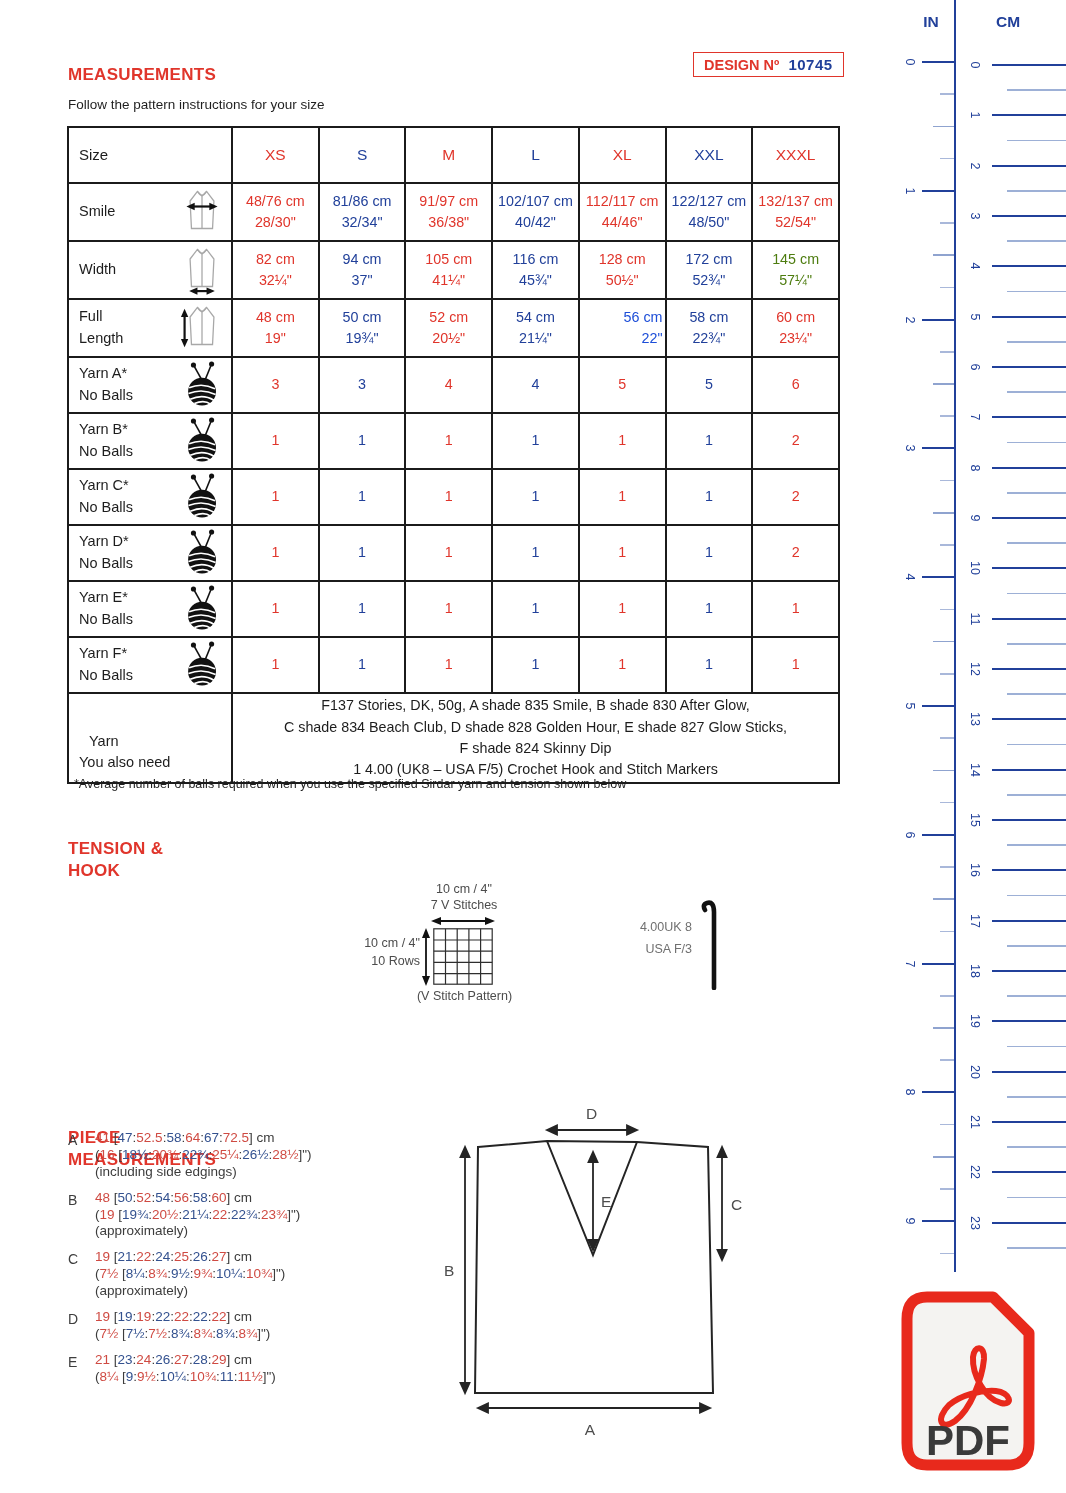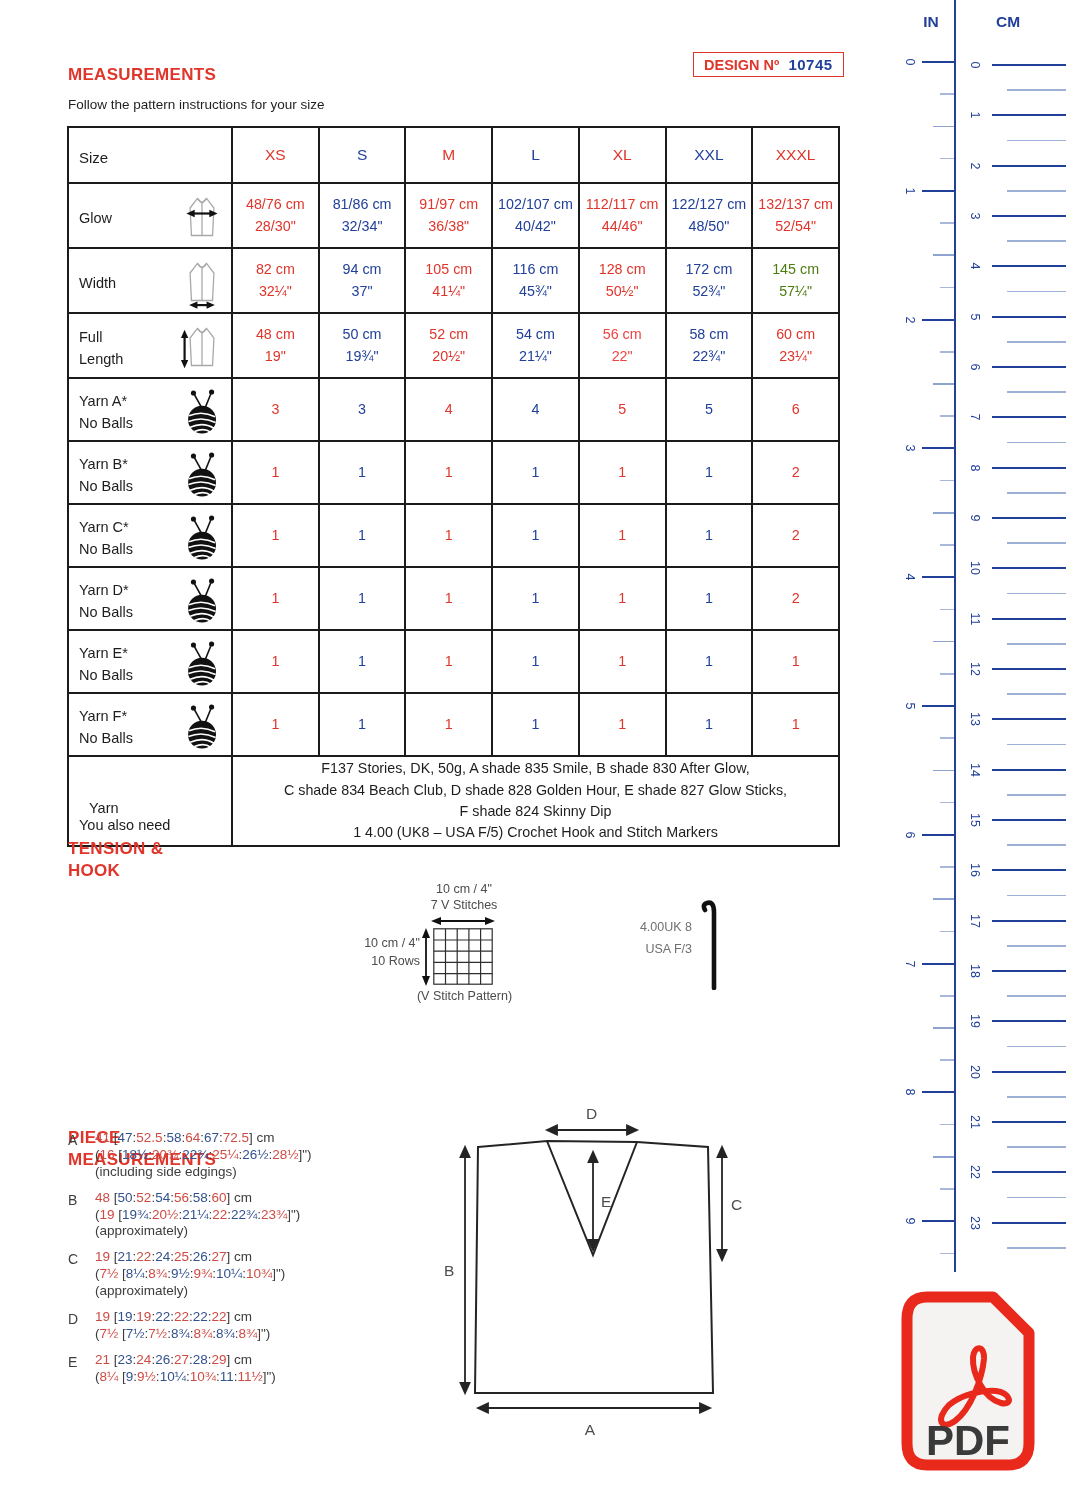--- a/index.html
+++ b/index.html
@@ -9,21 +9,21 @@
   .sec-title{position:absolute;font-weight:bold;font-size:17px;letter-spacing:.3px;color:var(--red);line-height:1.28;}
   .subtitle{position:absolute;left:68px;top:97px;font-size:13.5px;color:#1f1f1f;}
   .design-box{position:absolute;left:693px;top:52px;border:1.5px solid var(--red);
               padding:3px 10px;display:inline-flex;gap:9px;align-items:baseline;background:#fff;}
   .db-label{color:var(--red);font-weight:bold;font-size:14.5px;}
   .db-num{color:var(--blue);font-weight:bold;font-size:15px;letter-spacing:.5px;}
 
   .mtable{position:absolute;left:67px;top:126px;border-collapse:collapse;table-layout:fixed;width:773px;background:#fff;}
   .mtable td{border:2px solid #1b1b1b;text-align:center;vertical-align:middle;
              font-size:14.3px;line-height:1.5;padding:0 2px;}
-  .mtable td.lc{text-align:left;padding:10px 5px 3px 10px;font-size:14.5px;color:#1d1d1d;}
+  .mtable td.lc{text-align:left;padding:3px 5px 3px 10px;font-size:14.5px;color:#1d1d1d;}
   .lc-in{display:flex;align-items:center;justify-content:space-between;}
   .lc-in .icon{flex:0 0 auto;margin-right:2px;display:flex;align-items:center;}
   .info-cell{position:relative;vertical-align:top;}
   .info-top{padding:8px 0 0 10px;font-size:14.5px;}
   .info-bottom{position:absolute;left:10px;bottom:8px;font-size:14.5px;}
   .yarn-lines{text-align:left;padding:5px 6px 5px 10px;font-size:14.3px;line-height:1.48;color:#1d1d1d;}
   .footnote{position:absolute;left:74px;top:777px;font-size:12.5px;color:#1f1f1f;}
 
   .tn-label{position:absolute;font-size:12.5px;color:#4c4c4c;}
   .tn-center{text-align:center;}
@@ -73,21 +73,21 @@
           <td style="color: rgb(224, 53, 43); font-size: 15.5px;">M</td>
           <td style="color: rgb(33, 64, 154); font-size: 15.5px;">L</td>
           <td style="color: rgb(224, 53, 43); font-size: 15.5px;">XL</td>
           <td style="color: rgb(33, 64, 154); font-size: 15.5px;">XXL</td>
           <td style="color: rgb(224, 53, 43); font-size: 15.5px;">XXXL</td>
         </tr>
         <tr style="height: 55px;">
           <td class="lc">
             <div class="lc-in">
               <div>
-                <div>Glow</div>
+                <div>Smile</div>
               </div>
               <span class="icon">
                 <svg width="44" height="50" viewBox="0 0 48 52">
  <g stroke="#a8a8a8" stroke-width="1.4" fill="none">
   <path d="M11 14 L19 3.5 L24 8.5 L29 3.5 L37 14 L35.5 44 L12.5 44 Z"></path>
   <path d="M19 3.5 Q24 12 29 3.5"></path>
                     <line x1="24" y1="8.5" x2="24" y2="44"></line>
  </g>
                   <line x1="15" y1="20" x2="33" y2="20" stroke="#111" stroke-width="2.4"></line>
                   <polygon points="7,20 16,16 16,24" fill="#111"></polygon>
@@ -204,21 +204,21 @@
             <div>19¾"</div>
           </td>
           <td style="color: rgb(224, 53, 43);">
             <div>52 cm</div>
             <div>20½"</div>
           </td>
           <td style="color: rgb(33, 64, 154);">
             <div>54 cm</div>
             <div>21¼"</div>
           </td>
-          <td style="color: #ef4444;">
+          <td style="color: #1d4ed8; text-align: right;">
             <div>56 cm</div>
             <div>22"</div>
           </td>
           <td style="color: rgb(33, 64, 154);">
             <div>58 cm</div>
             <div>22¾"</div>
           </td>
           <td style="color: rgb(224, 53, 43);">
             <div>60 cm</div>
             <div>23¼"</div>
@@ -424,20 +424,21 @@
           <td class="yarn-lines" colspan="7">
             <div>F137 Stories, DK, 50g,  A shade 835 Smile, B shade 830 After Glow,</div>
             <div>C shade 834 Beach Club, D shade 828 Golden Hour, E shade 827 Glow Sticks,</div>
             <div>F shade 824 Skinny Dip</div>
             <div>1 4.00 (UK8 – USA F/5) Crochet Hook and Stitch Markers</div>
           </td>
         </tr>
       </tbody>
     </table>
 
+  <div class="footnote">*Average number of balls required when you use the specified Sirdar yarn and tension shown below</div>
 
   <div class="sec-title" style="left:68px;top:838px;">
     <div>TENSION &amp;</div>
     <div>HOOK</div>
   </div>
   <div class="tn-label tn-center" style="left:404px;top:882px;width:120px;">10 cm / 4"</div>
   <div class="tn-label tn-center" style="left:404px;top:898px;width:120px;">7 V Stitches</div>
   <svg class="abs" style="left:431px;top:915px;" width="64" height="12" viewBox="0 0 64 12">
     <line x1="7" y1="6" x2="57" y2="6" stroke="#111" stroke-width="1.8"></line>
     <polygon points="0,6 10,2 10,10" fill="#111"></polygon>

